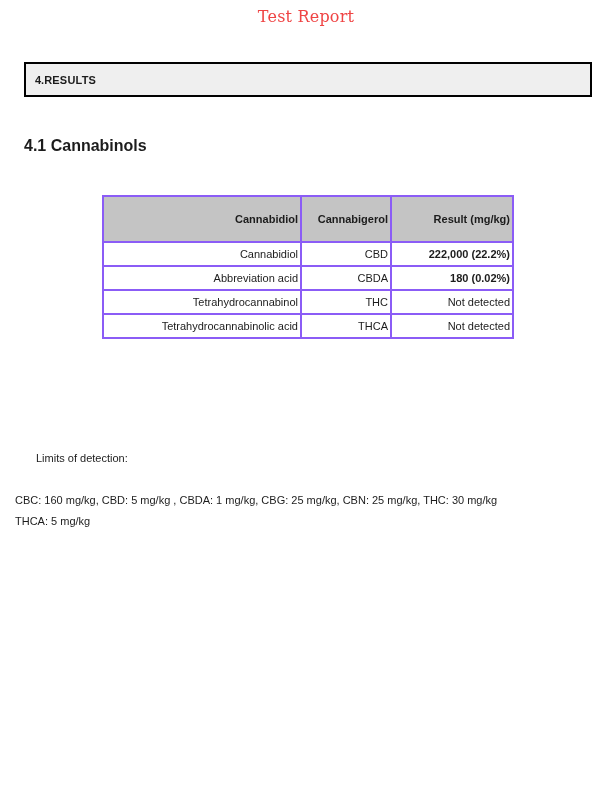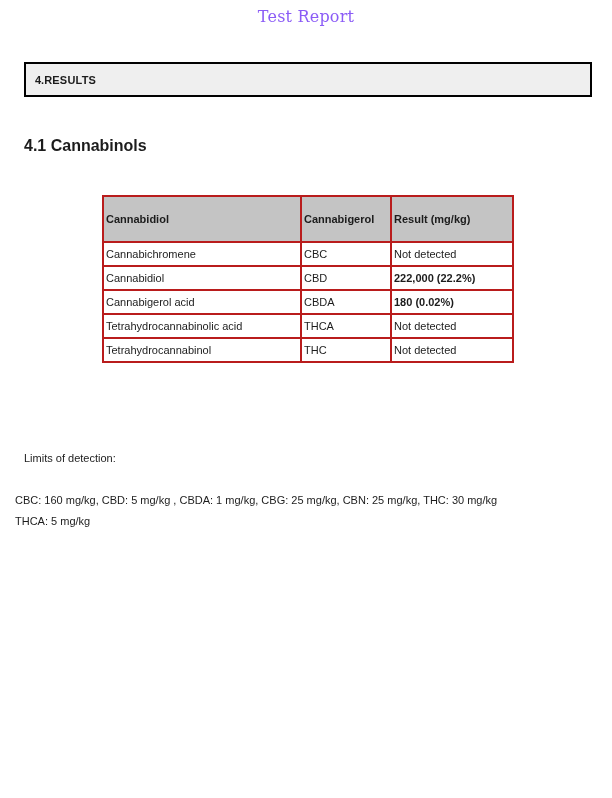--- a/index.html
+++ b/index.html
@@ -15,21 +15,21 @@
 
   .doc-title {
     position: absolute;
     top: 7px;
     left: 0;
     width: 612px;
     text-align: center;
     font-family: "DejaVu Serif", "Liberation Serif", serif;
     font-size: 16px;
     font-weight: 500;
-    color: #8b5cf6;
+    color: #ef4444;
     letter-spacing: 0.2px;
   }
 
   .results-box {
     position: absolute;
     left: 24px;
     top: 62px;
     width: 568px;
     height: 35px;
     box-sizing: border-box;
@@ -60,38 +60,38 @@
   table.results-table {
     position: absolute;
     left: 102px;
     top: 195px;
     border-collapse: collapse;
     table-layout: fixed;
     font-size: 11px;
   }
   table.results-table th,
   table.results-table td {
-    border: 2px solid #b91c1c;
-    text-align: left;
+    border: 2px solid #8b5cf6;
+    text-align: right;
     vertical-align: middle;
     padding: 0 2px;
     overflow: hidden;
     white-space: nowrap;
   }
   table.results-table thead tr { height: 46px; }
   table.results-table tbody tr { height: 24px; }
   table.results-table th {
     background: #c4c4c4;
     font-weight: bold;
   }
   td.bold-result { font-weight: bold; }
 
   .limits-label {
     position: absolute;
-    left: 24px;
+    left: 36px;
     top: 452px;
     font-size: 11px;
   }
   .limits-body {
     position: absolute;
     left: 15px;
     top: 490px;
     width: 560px;
     font-size: 11px;
     line-height: 21px;
@@ -117,42 +117,37 @@
   </colgroup>
   <thead>
     <tr>
       <th>Cannabidiol</th>
       <th>Cannabigerol</th>
       <th>Result (mg/kg)</th>
     </tr>
   </thead>
   <tbody>
     <tr>
-      <td>Cannabichromene</td>
-      <td>CBC</td>
-      <td>Not detected</td>
-    </tr>
-    <tr>
       <td>Cannabidiol</td>
       <td>CBD</td>
       <td class="bold-result">222,000 (22.2%)</td>
     </tr>
     <tr>
-      <td>Cannabigerol acid</td>
+      <td>Abbreviation acid</td>
       <td>CBDA</td>
       <td class="bold-result">180 (0.02%)</td>
     </tr>
     <tr>
-      <td>Tetrahydrocannabinolic acid</td>
-      <td>THCA</td>
+      <td>Tetrahydrocannabinol</td>
+      <td>THC</td>
       <td>Not detected</td>
     </tr>
     <tr>
-      <td>Tetrahydrocannabinol</td>
-      <td>THC</td>
+      <td>Tetrahydrocannabinolic acid</td>
+      <td>THCA</td>
       <td>Not detected</td>
     </tr>
   </tbody>
 </table>
 
 <div class="limits-label">Limits of detection:</div>
 
 <div class="limits-body">
   <div>CBC: 160 mg/kg, CBD: 5 mg/kg , CBDA: 1 mg/kg, CBG: 25 mg/kg, CBN: 25 mg/kg, THC: 30 mg/kg</div>
   <div>THCA: 5 mg/kg</div>

